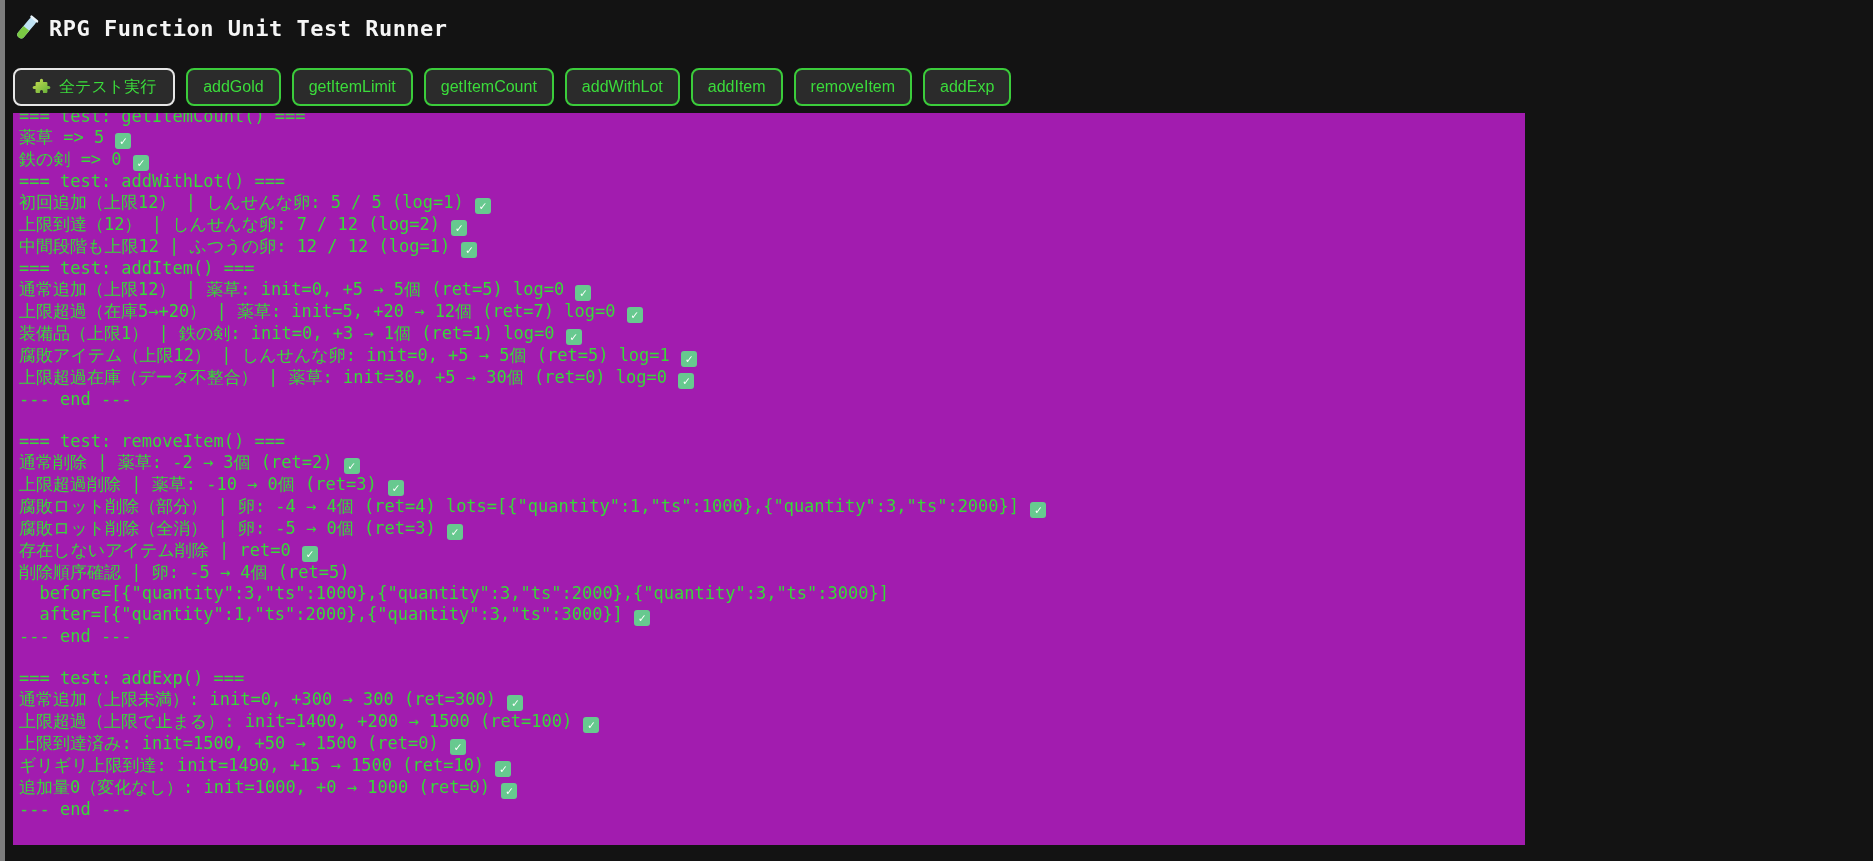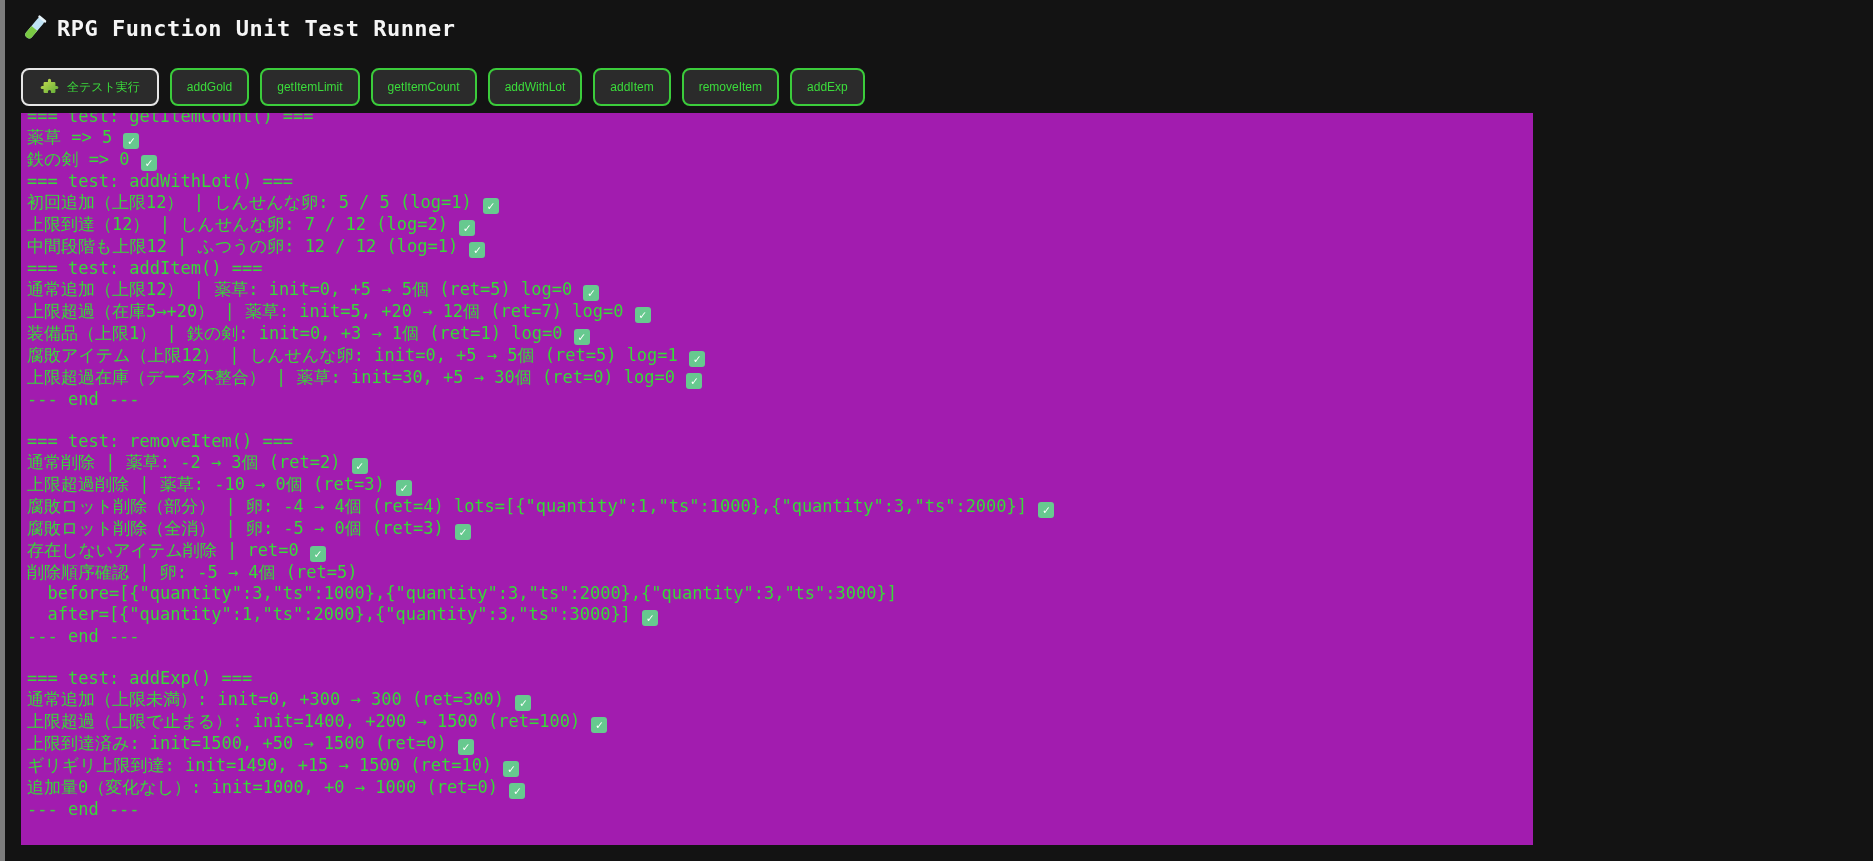--- a/index.html
+++ b/index.html
@@ -9,21 +9,21 @@
     background:#131313;
     overflow:hidden;
     font-family:"DejaVu Sans Mono", monospace;
   }
   .left-scrollbar{
     position:absolute;left:0;top:0;width:5px;height:861px;
     background:#7d7d7d;z-index:5;
   }
   .page{
     position:absolute;left:0;top:0;right:0;bottom:0;
-    padding-left:21px;box-sizing:border-box;
+    padding-left:13px;box-sizing:border-box;
   }
   .app-header{
     margin-top:13px;
     display:flex;align-items:center;gap:10px;height:30px;
   }
   .title-icon{width:26px;height:28px;flex:0 0 auto;}
   .page-title{
     color:#f5f5f5;font-size:22px;font-weight:bold;
     font-family:"DejaVu Sans Mono", monospace;
     letter-spacing:0.5px;white-space:nowrap;
@@ -31,21 +31,21 @@
   .toolbar{
     margin-top:25px;
     display:flex;align-items:stretch;gap:11px;height:38px;
   }
   .btn{
     box-sizing:border-box;
     background:#2b2b2b;
     border:2px solid #3bcc3b;
     border-radius:8px;
     color:#3bdc3b;
-    font-size:12px;
+    font-size:16px;
     font-family:"Liberation Sans", sans-serif;
     padding:0 15px;
     display:flex;align-items:center;gap:8px;
     cursor:pointer;white-space:nowrap;
   }
   .btn-runall{
     border:2px solid #e6e6e6;
     padding:0 17px;
   }
   .puzzle-icon{width:19px;height:19px;}

